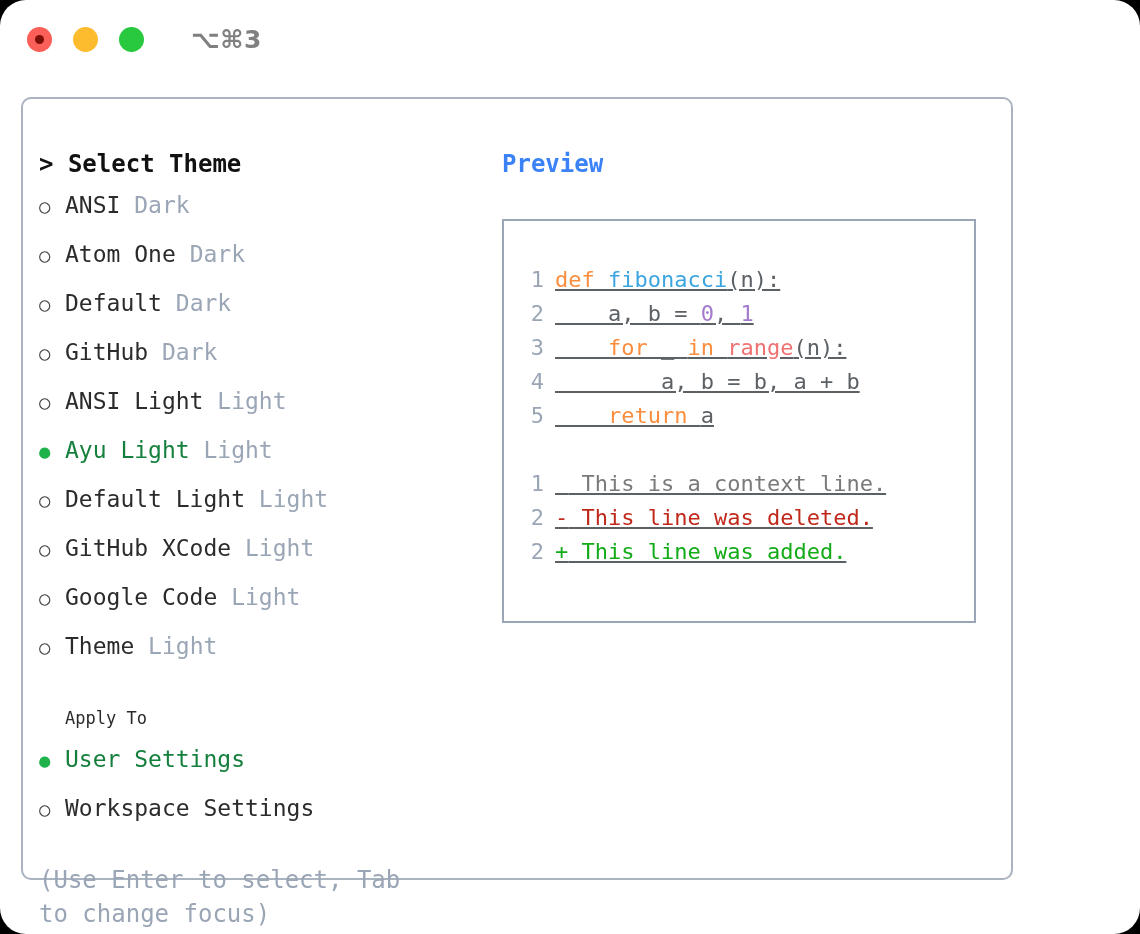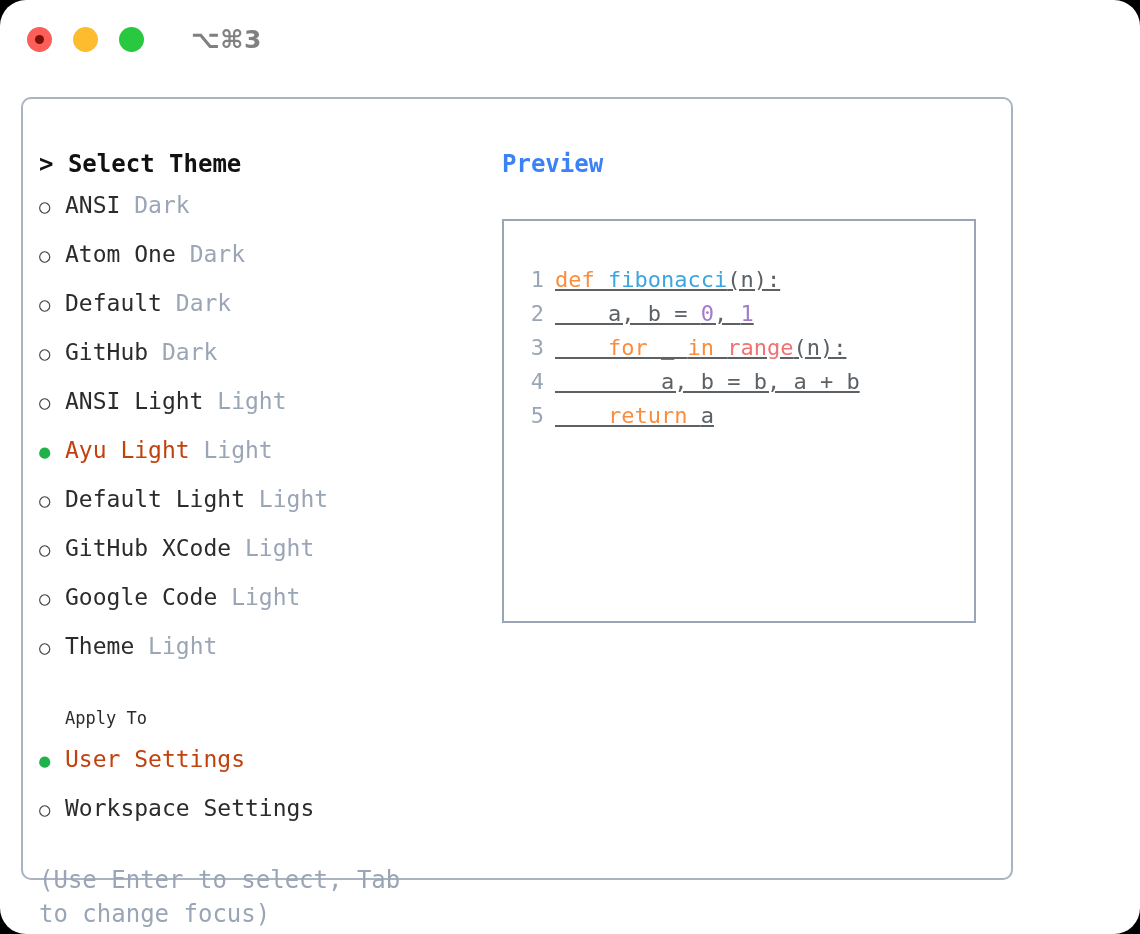--- a/index.html
+++ b/index.html
@@ -109,21 +109,21 @@
     white-space: pre;
     display: block;
   }
   .opt-marker {
     display: inline-block;
     width: 26px;
     color: #444444;
     font-size: 19px;
   }
   .opt-row.selected .opt-marker { color: #1fb24b; }
-  .opt-row.selected .opt-label { color: #c2410c; }
+  .opt-row.selected .opt-label { color: #15803d; }
   .opt-label { color: #2b2b2b; }
   .opt-variant { color: #9aa5b5; }
 
   .group-gap { height: 30px; }
 
   #apply-heading {
     font-size: 17px;
     color: #2b2b2b;
     line-height: 34px;
     padding-left: 26px;
@@ -236,18 +236,23 @@
         <div id="preview-title">Preview</div>
         <div id="preview-box">
           <div id="code-block">
               <div class="code-line"><span class="lnum">1</span><span class="kw">def </span><span class="fn">fibonacci</span><span class="pun">(n):</span></div>
               <div class="code-line"><span class="lnum">2</span><span class="var">    a, b = </span><span class="num">0</span><span class="pun">, </span><span class="num">1</span></div>
               <div class="code-line"><span class="lnum">3</span><span class="kw">    for </span><span class="var">_ </span><span class="kw">in </span><span class="bif">range</span><span class="pun">(n):</span></div>
               <div class="code-line"><span class="lnum">4</span><span class="var">        a, b = b, a + b</span></div>
               <div class="code-line"><span class="lnum">5</span><span class="kw">    return </span><span class="var">a</span></div>
             </div>
           <div class="blank-line"></div>
+          <div id="diff-block">
+              <div class="code-line"><span class="lnum">1</span><span class="diff-ctx"> </span><span class="diff-ctx"> This is a context line.</span></div>
+              <div class="code-line"><span class="lnum">2</span><span class="diff-del">-</span><span class="diff-del"> This line was deleted.</span></div>
+              <div class="code-line"><span class="lnum">2</span><span class="diff-add">+</span><span class="diff-add"> This line was added.</span></div>
+            </div>
         </div>
       </div>
 
     </div>
   </div>
 </div>
 
 </body></html>

